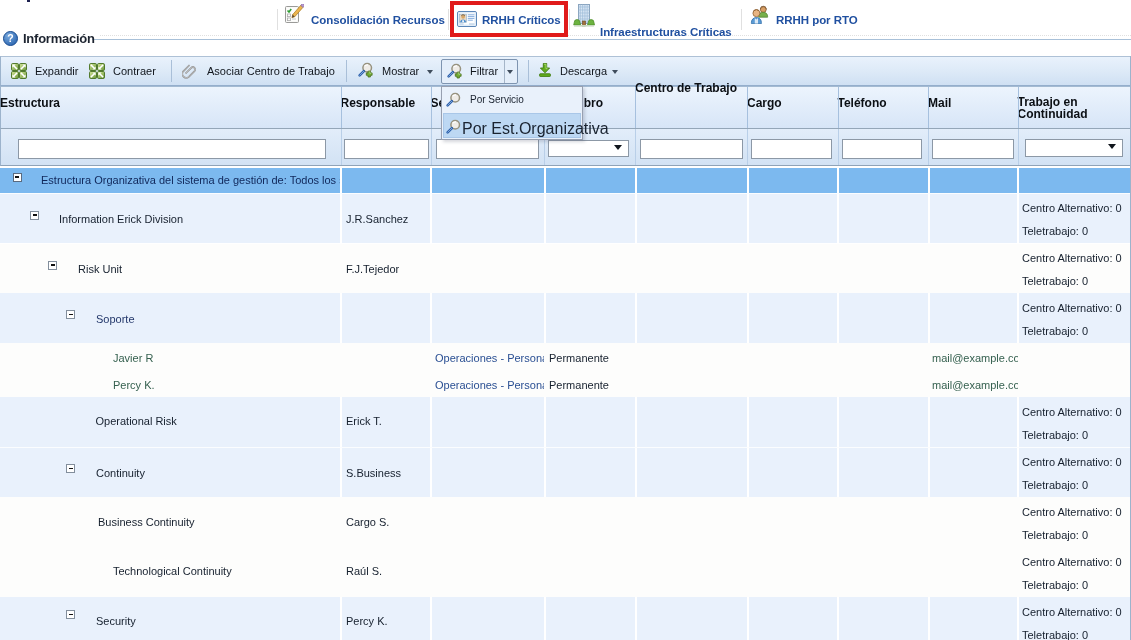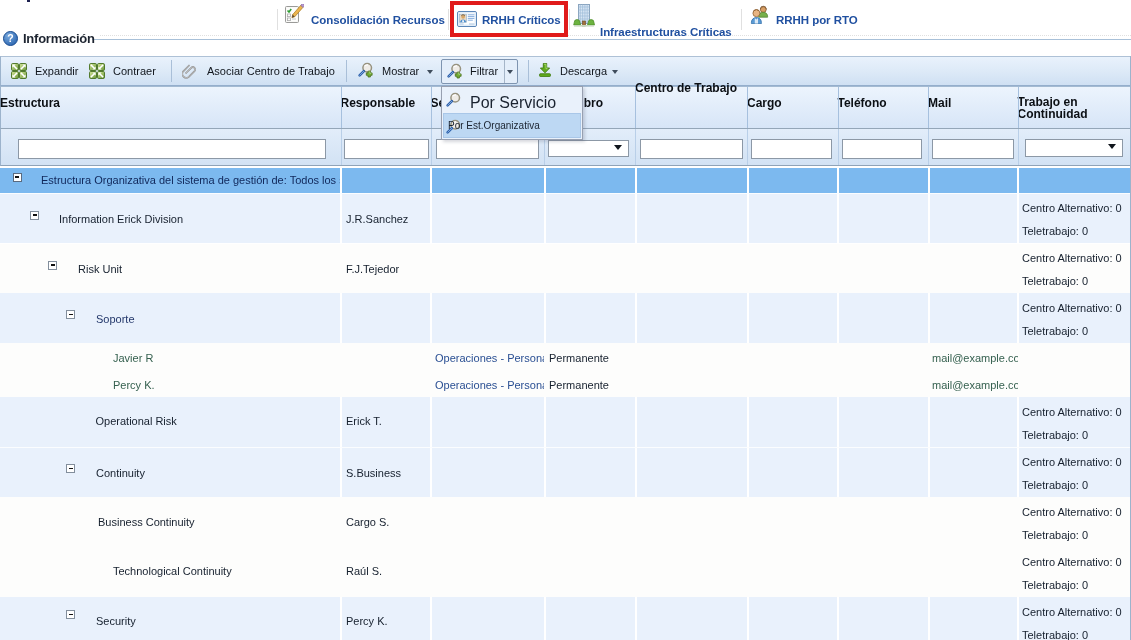--- a/index.html
+++ b/index.html
@@ -323,20 +323,20 @@
 <div class="abs" style="left:0;top:192.5px;width:1131px;height:1px;background:#fbfdff"></div>
 <div class="abs" style="left:1129.5px;top:56px;width:1.5px;height:584px;background:#9cb3cc"></div>
 <div class="abs" style="left:441px;top:86px;width:142px;height:54px;background:#e9f1fb;border:1px solid #98a0b0;box-shadow:2px 2px 3px rgba(90,100,120,0.25)"></div>
 <div class="abs" style="left:443px;top:113px;width:138px;height:25px;background:#bdd8f3;border:1px solid #a9c7e8"></div>
 <svg class="abs" style="left:445px;top:92px" width="16" height="16" viewBox="0 0 16 16">
 <circle cx="10.2" cy="5.8" r="4.3" fill="#efece7" stroke="#97927f" stroke-width="1.5"></circle>
 <path d="M7.6 4.2 a3.4 3.4 0 0 1 3.4 -1.3" stroke="#fff" stroke-width="1.2" fill="none"></path>
 <path d="M6.9 9.1 L2.6 13.4" stroke="#2f62ac" stroke-width="2.6" stroke-linecap="round"></path>
 <path d="M6.7 9.3 L2.8 13.2" stroke="#7fa6da" stroke-width="1" stroke-linecap="round"></path>
 </svg>
-<div class="abs" style="left:470px;top:94px;font-size:16px;color:#1a2330">Por Servicio</div>
+<div class="abs" style="left:470px;top:94px;font-size:10px;color:#1a2330">Por Servicio</div>
 <svg class="abs" style="left:445px;top:119px" width="16" height="16" viewBox="0 0 16 16">
 <circle cx="10.2" cy="5.8" r="4.3" fill="#efece7" stroke="#97927f" stroke-width="1.5"></circle>
 <path d="M7.6 4.2 a3.4 3.4 0 0 1 3.4 -1.3" stroke="#fff" stroke-width="1.2" fill="none"></path>
 <path d="M6.9 9.1 L2.6 13.4" stroke="#2f62ac" stroke-width="2.6" stroke-linecap="round"></path>
 <path d="M6.7 9.3 L2.8 13.2" stroke="#7fa6da" stroke-width="1" stroke-linecap="round"></path>
 </svg>
-<div class="abs" style="left:448px;top:120px;font-size:10px;color:#1a2330">Por Est.Organizativa</div>
+<div class="abs" style="left:462px;top:120px;font-size:16px;color:#1a2330">Por Est.Organizativa</div>
 </div>
 </body></html>

